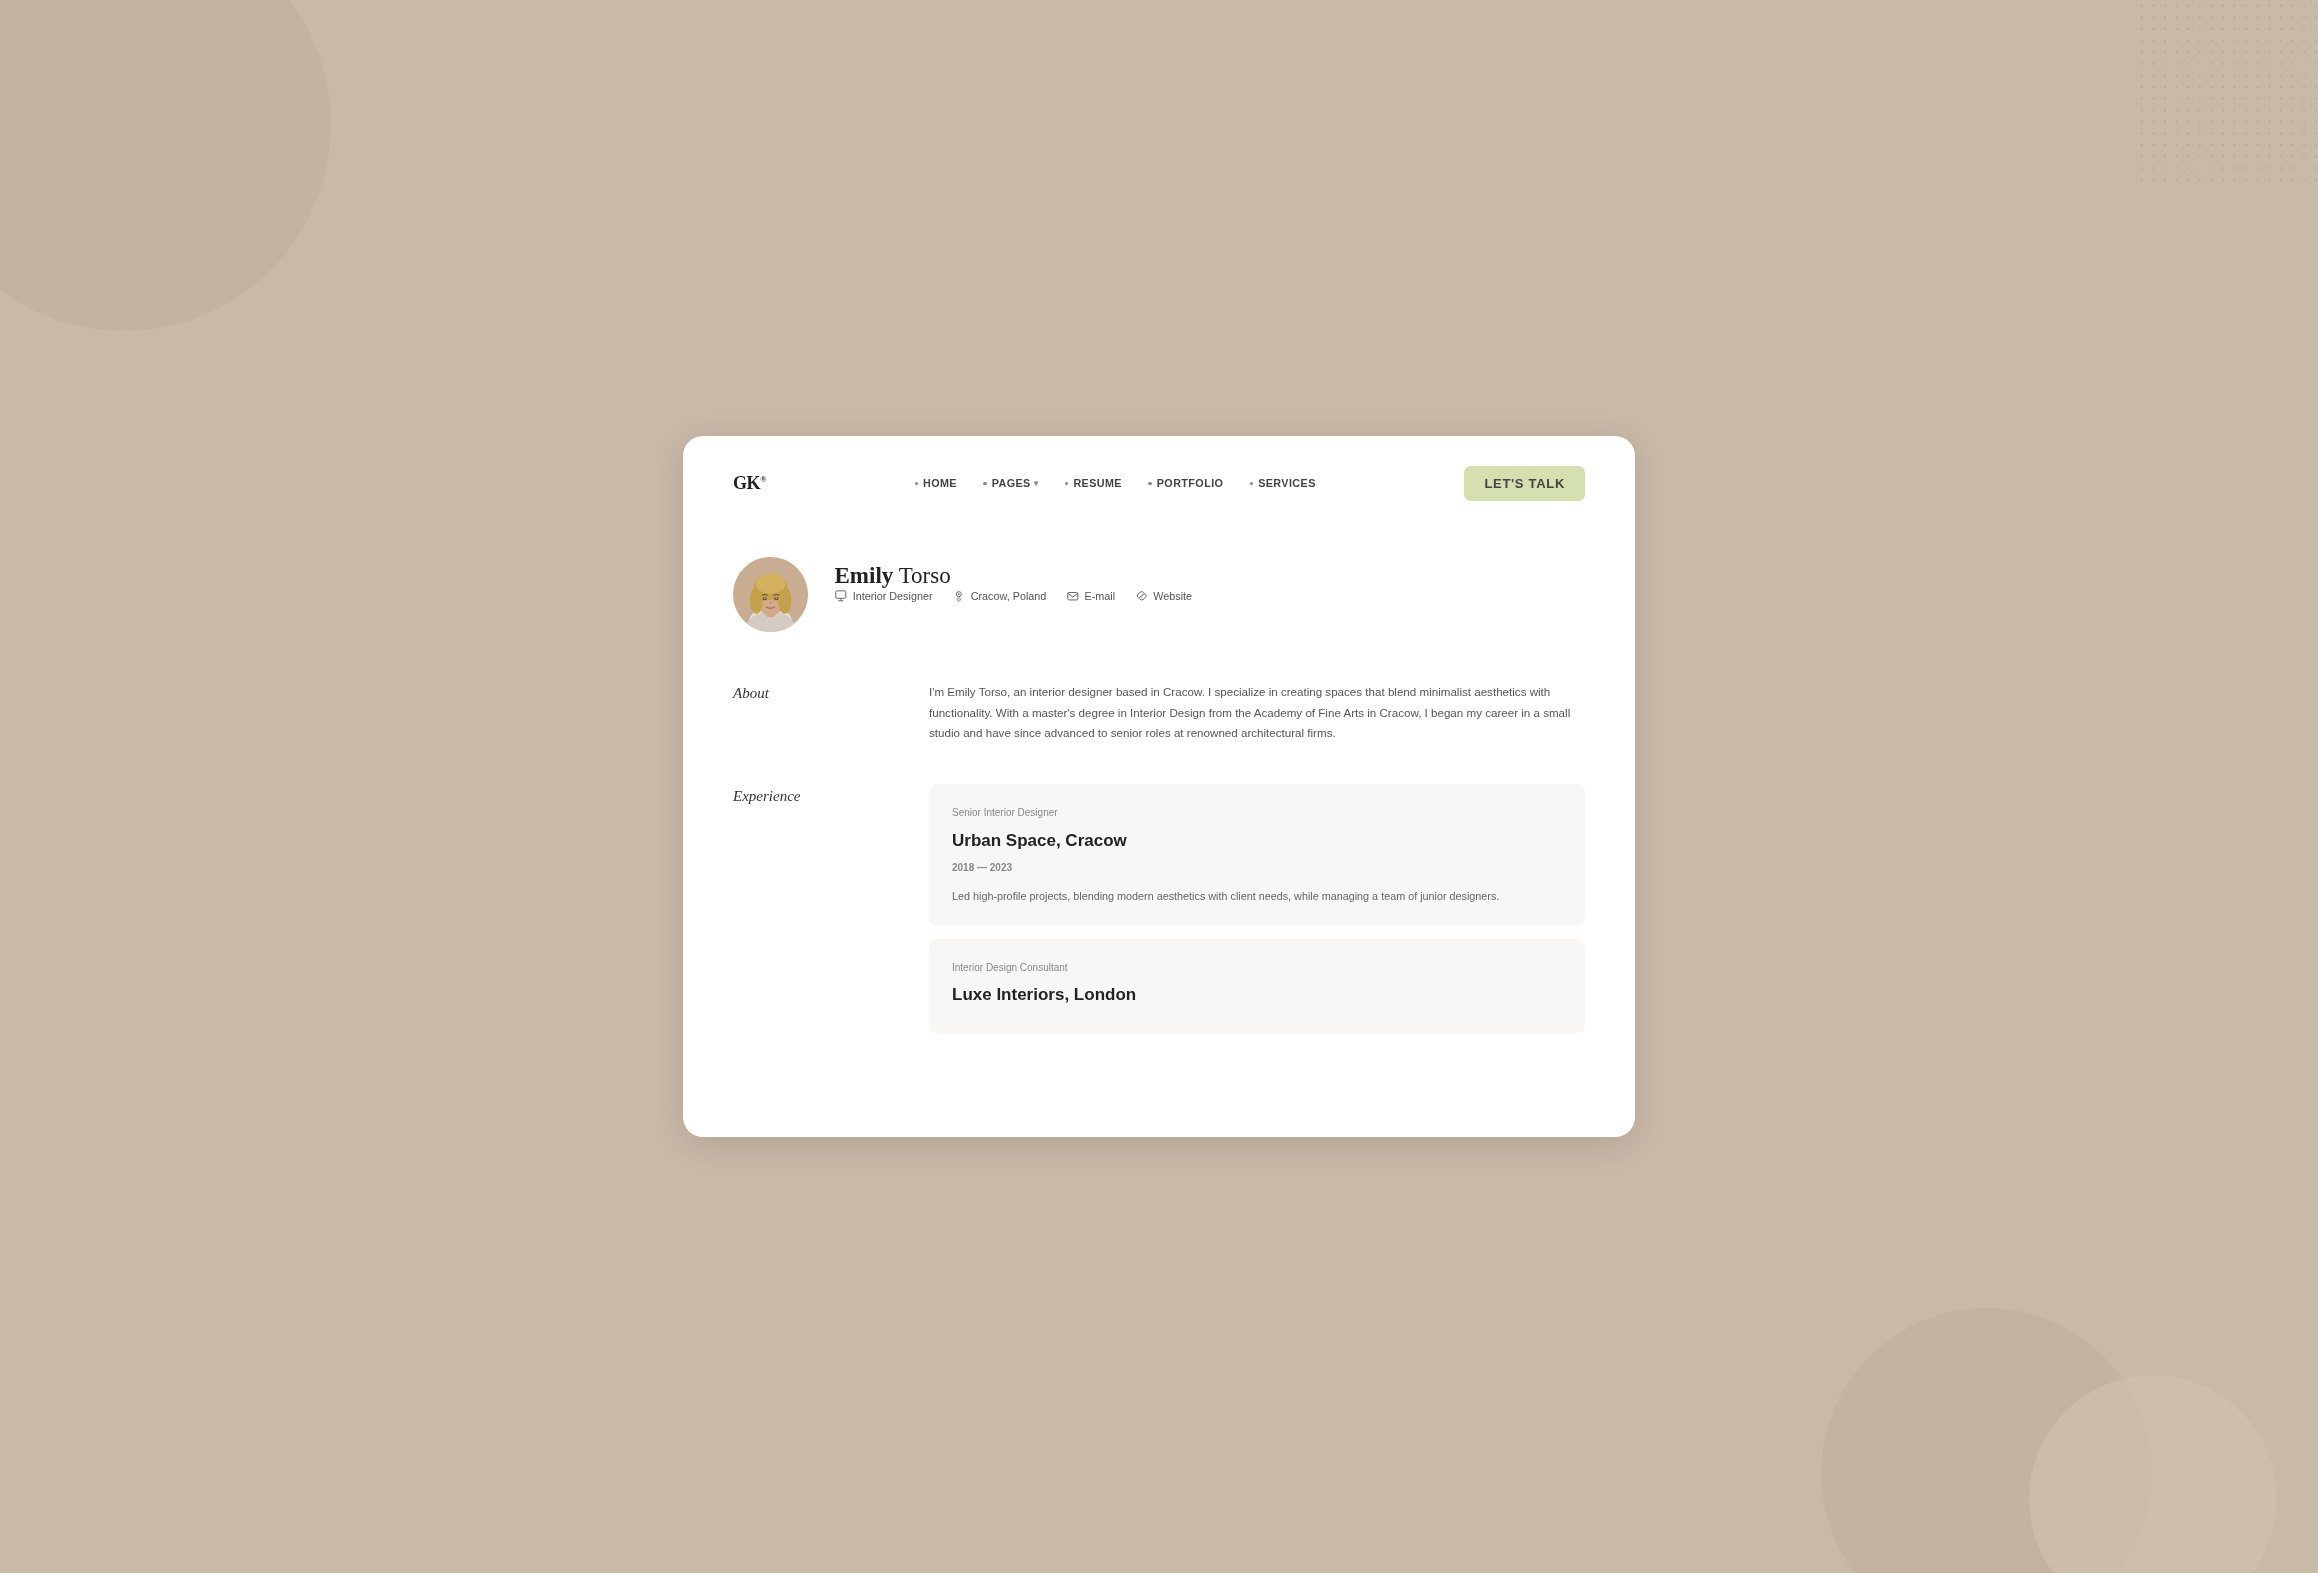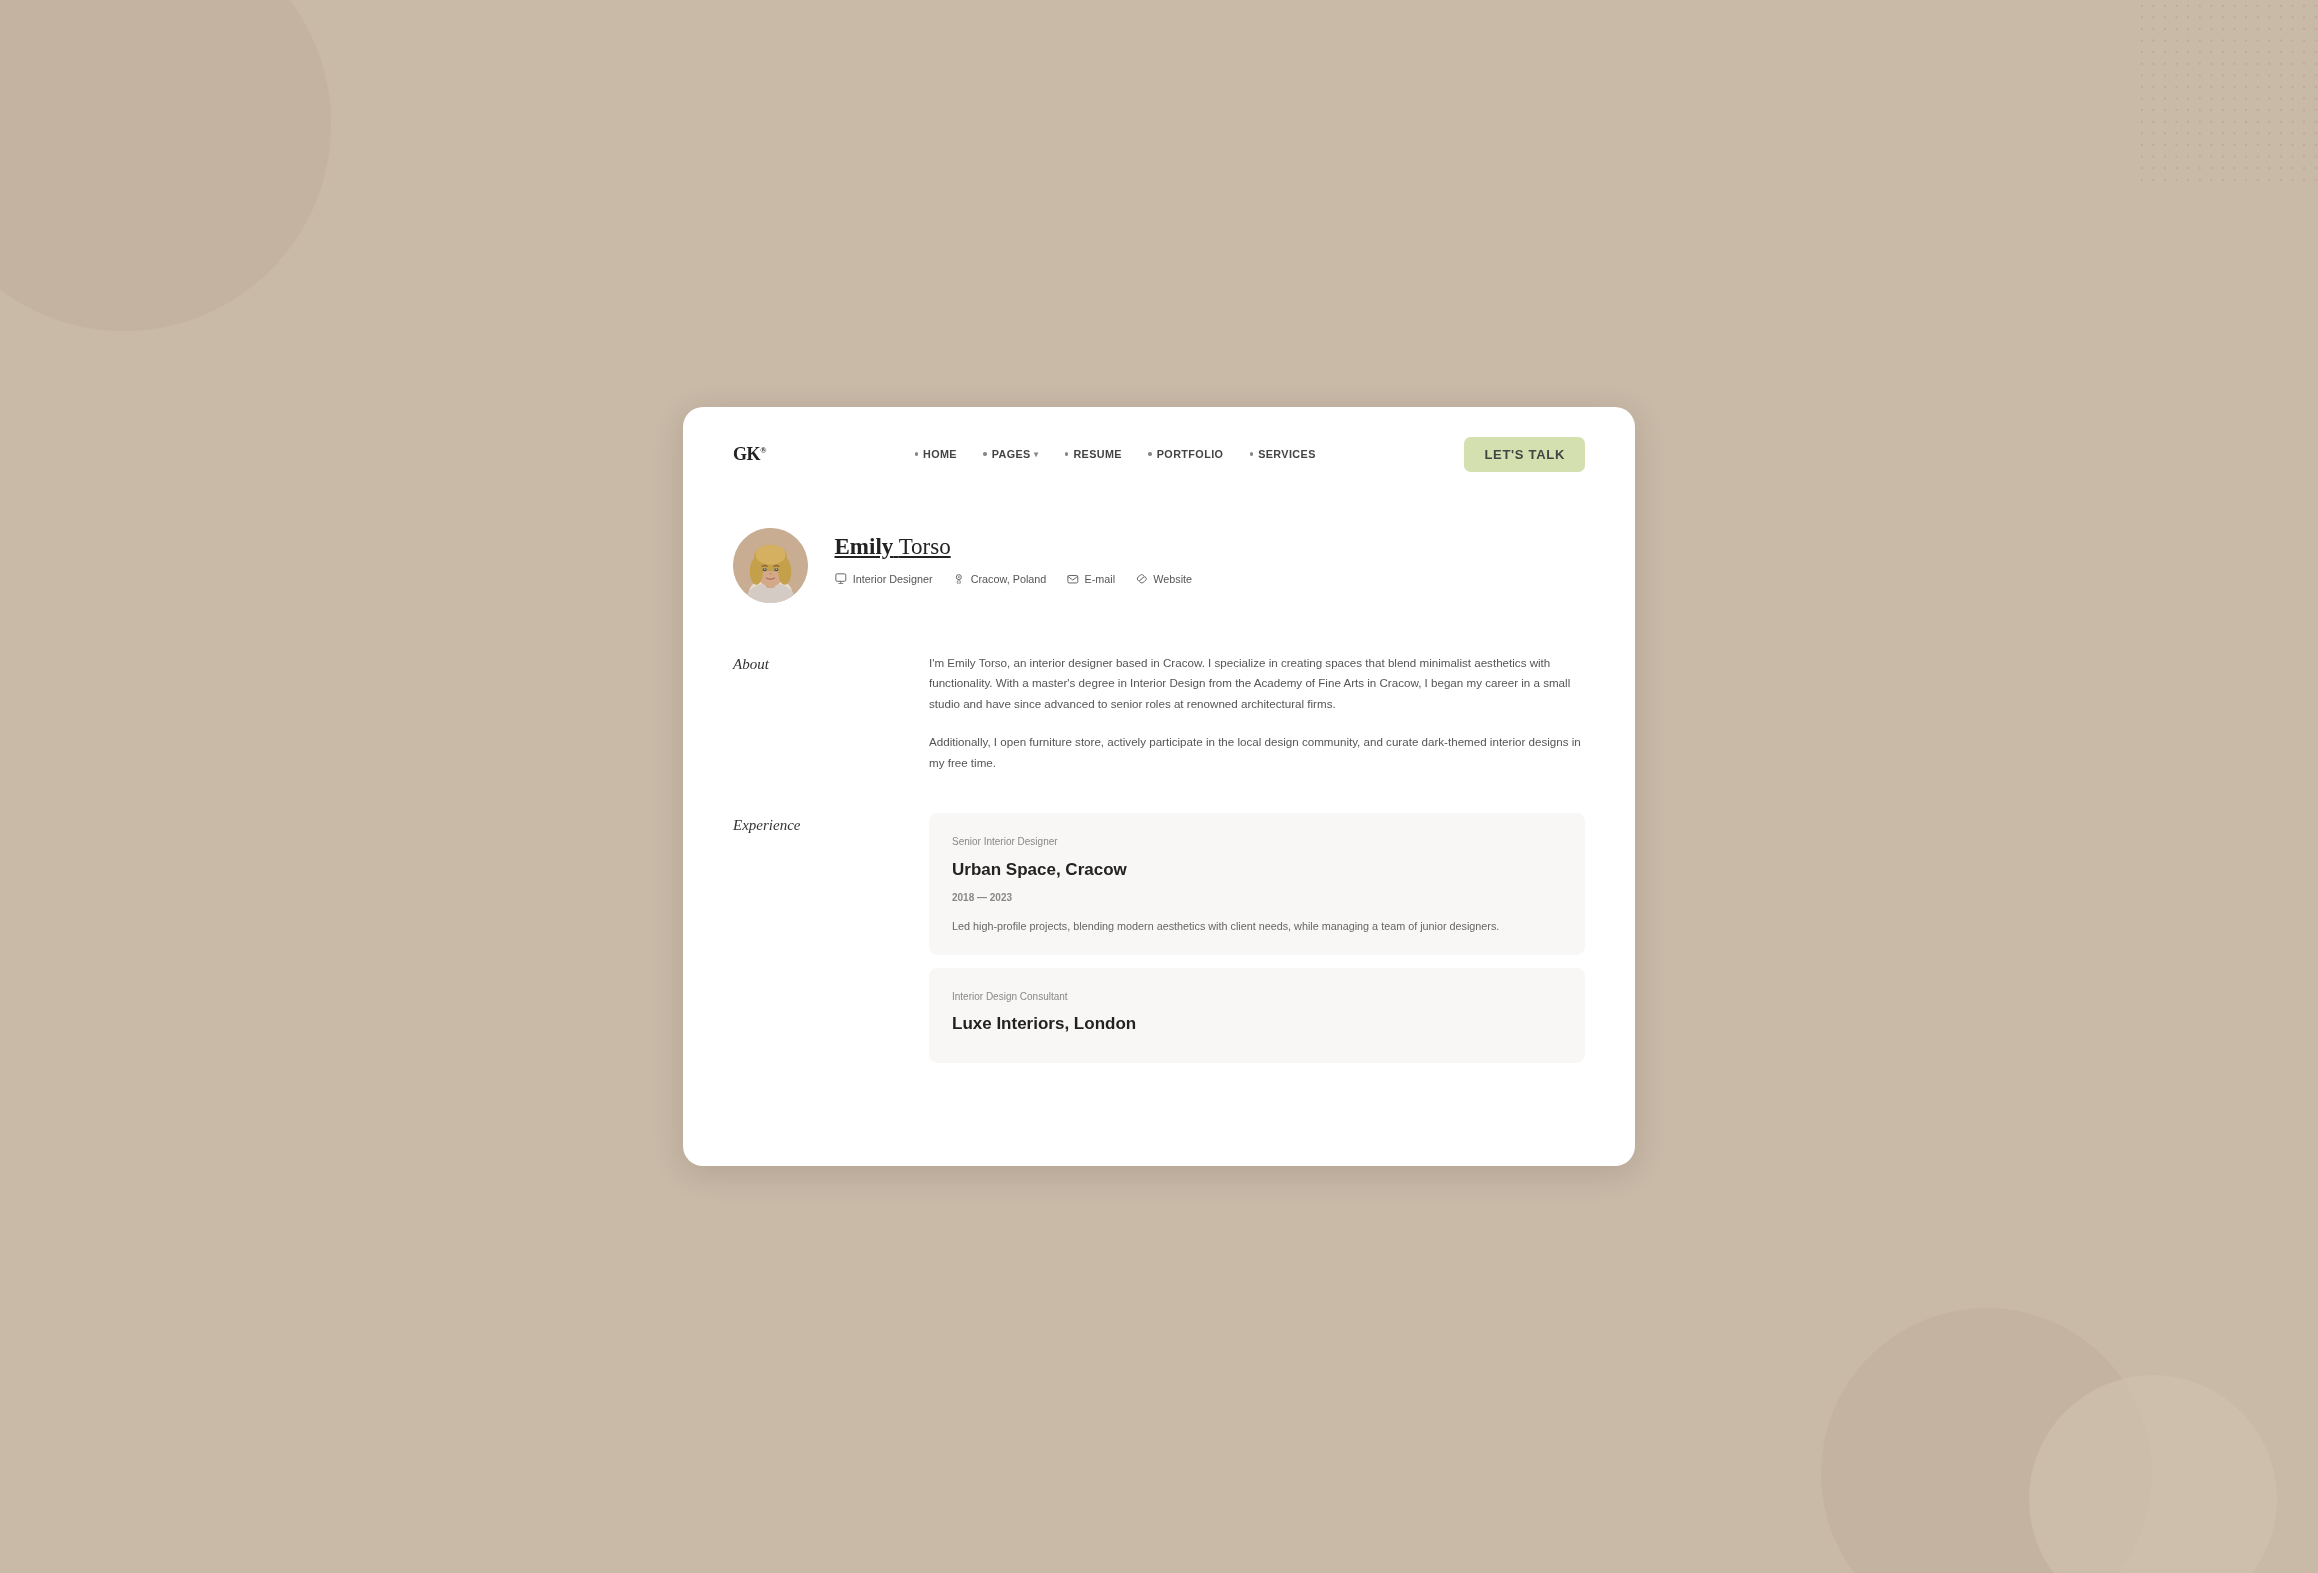--- a/index.html
+++ b/index.html
@@ -162,24 +162,23 @@
       height: 75px;
     }
 
     .profile-info {
       padding-top: 6.6px;
     }
 
     .profile-name {
       font-size: 23px;
       color: #222;
-      margin-bottom: 12px;
+      margin-bottom: 0;
       font-family: 'Georgia', serif;
       font-weight: 400;
-      text-decoration: underline;
     }
 
     .profile-name strong {
       font-weight: 700;
     }
 
     .profile-meta {
       display: flex;
       align-items: center;
       gap: 20px;
@@ -410,21 +409,20 @@
             <span>Website</span>
           </span>
         </div>
       </div>
     </div>
 
     <div class="two-col">
       <div class="section-label">About</div>
       <div class="section-content">
         <p>I'm Emily Torso, an interior designer based in Cracow. I specialize in creating spaces that blend minimalist aesthetics with functionality. With a master's degree in Interior Design from the Academy of Fine Arts in Cracow, I began my career in a small studio and have since advanced to senior roles at renowned architectural firms.</p>
-        <p>Additionally, I open furniture store, actively participate in the local design community, and curate dark-themed interior designs in my free time.</p>
       </div>
     </div>
 
     <div class="two-col">
       <div class="section-label">Experience</div>
       <div class="section-content">
 
         <div class="experience-card">
           <div class="exp-role">Senior Interior Designer</div>
           <div class="exp-company">Urban Space, Cracow</div>

